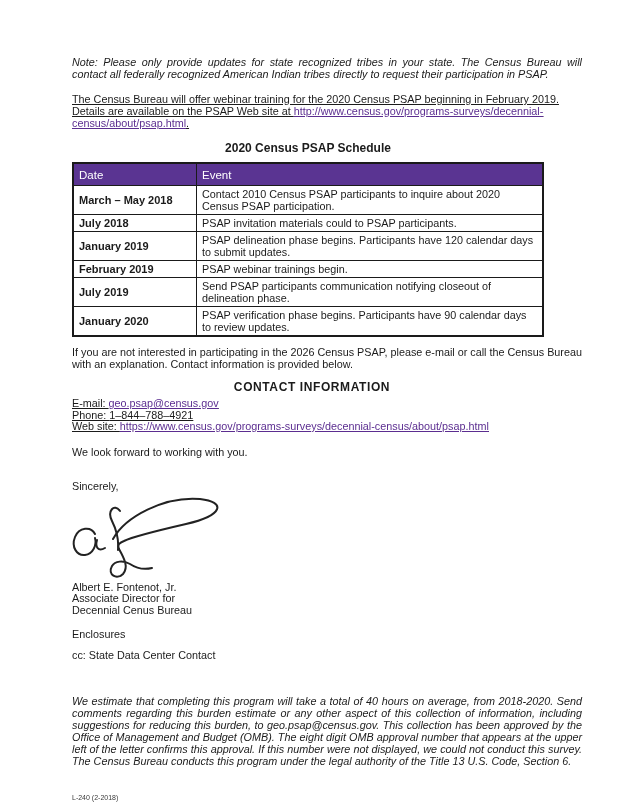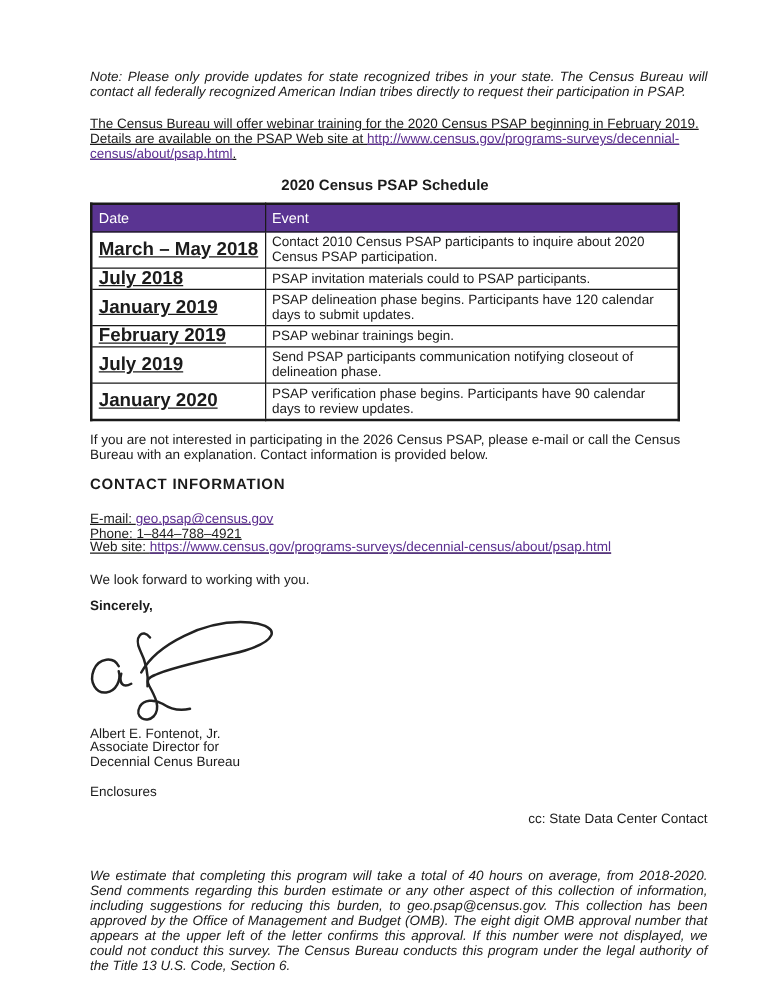--- a/index.html
+++ b/index.html
@@ -12,21 +12,21 @@
     height: 804px;
     overflow: hidden;
     font-family: "Liberation Sans", sans-serif;
     color: #1b1b1b;
     -webkit-font-smoothing: antialiased;
   }
   .page {
     box-sizing: border-box;
     width: 622px;
     height: 804px;
-    padding: 56px 56px 0 72px;
+    padding: 56px 40px 0 72px;
   }
   .body-text {
     font-size: 10.8px;
     line-height: 12px;
   }
   p { margin: 0; }
   .note {
     font-style: italic;
     text-align: justify;
     margin-bottom: 13px;
@@ -63,43 +63,43 @@
     background: #5a3492;
     color: #ffffff;
     font-weight: normal;
     font-size: 11.5px;
     height: 17px;
     text-align: left;
   }
   td.date-cell {
     width: 112px;
     font-weight: bold;
-    font-size: 15px;
+    font-size: 11px;
     white-space: nowrap;
-    text-decoration: underline;
   }
   td.event-cell { text-align: left; }
   .optout { margin-top: 9px; }
   .contact-heading {
     width: 480px;
     font-size: 12px;
     font-weight: bold;
     letter-spacing: 0.6px;
-    margin: 10px 0 16px 0;
+    text-align: center;
+    margin: 10px 0 4px 0;
   }
   .contact-line { line-height: 11.6px; text-decoration: underline; }
   .look-forward { margin-top: 13px; }
-  .sincerely { margin-top: 9px; font-weight: bold; }
+  .sincerely { margin-top: 22px; }
   .signature {
     margin: 2px 0 0 -4px;
     height: 84px;
   }
   .signer-block { line-height: 11.6px; }
   .enclosures { margin-top: 11px; }
-  .cc-line { margin-top: 9px; text-align: right; }
+  .cc-line { margin-top: 9px; }
   .burden {
     font-style: italic;
     text-align: justify;
     margin-top: 34px;
   }
   .form-number {
     margin-top: 27px;
     font-size: 7px;
     color: #3a3a3a;
   }

